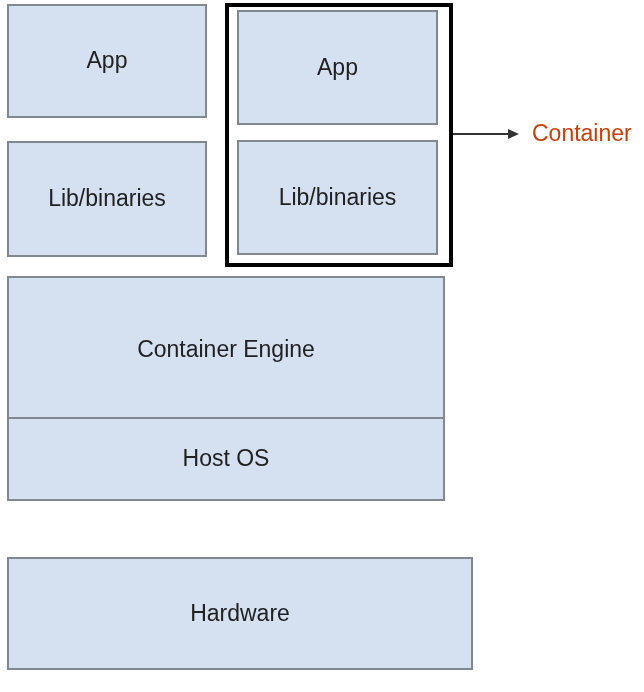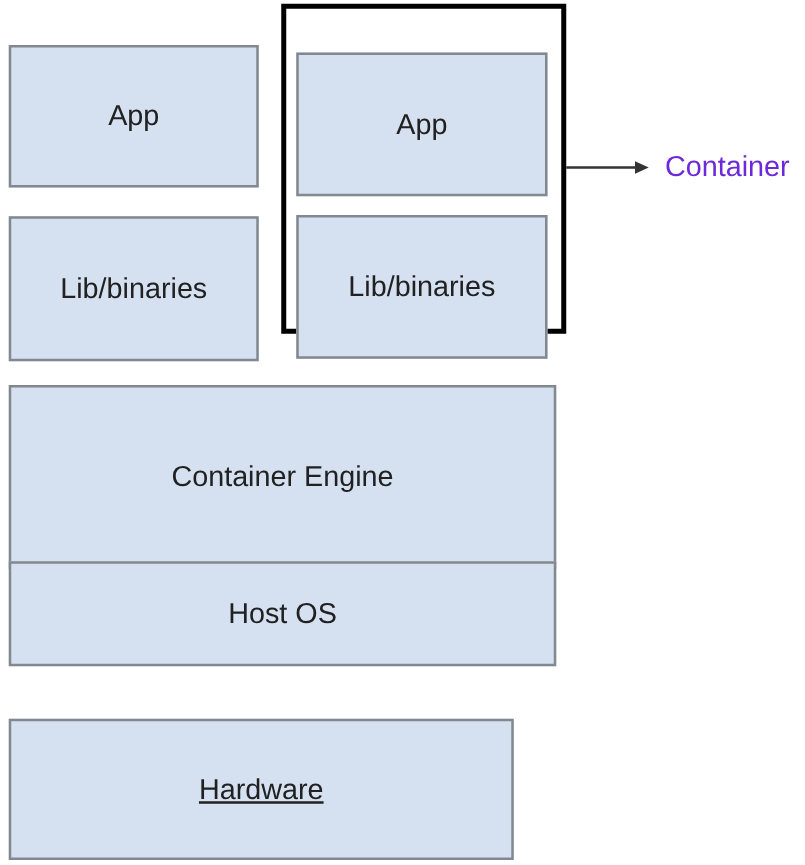--- a/index.html
+++ b/index.html
@@ -15,58 +15,57 @@
   .box {
     position: absolute;
     box-sizing: border-box;
     background: var(--box-fill, #d5e1f1);
     border: 2px solid var(--box-stroke, #828890);
     display: flex;
     align-items: center;
     justify-content: center;
     font-size: 23px;
     line-height: 1.2;
-    margin-top: 32px;
   }
   .box .label { white-space: nowrap; }
   .group-outline {
     position: absolute;
     box-sizing: border-box;
     border: 4px solid var(--group-stroke, #000000);
     background: transparent;
     left: 225px; top: 3px; width: 228px; height: 264px;
   }
   #box-app-left        { left: 7px;   top: 4px;   width: 200px; height: 114px; }
   #box-lib-left        { left: 7px;   top: 141px; width: 200px; height: 116px; }
   #box-app-right       { left: 237px; top: 10px;  width: 201px; height: 115px; }
   #box-lib-right       { left: 237px; top: 140px; width: 201px; height: 115px; }
   #box-container-engine{ left: 7px;   top: 276px; width: 438px; height: 147px; }
   #box-host-os         { left: 7px;   top: 417px; width: 438px; height: 84px; }
-  #box-hardware        { left: 7px;   top: 543px; width: 404px; height: 113px; text-decoration: underline; }
+  #box-hardware        { left: 7px;   top: 557px; width: 466px; height: 113px; }
   .arrow-line {
     position: absolute;
     left: 453px; top: 133px;
     width: 57px; height: 0;
     border-top: 2px solid var(--arrow-color, #333333);
   }
   .arrow-head {
     position: absolute;
     left: 508px; top: 129px;
     width: 0; height: 0;
     border-left: 11px solid var(--arrow-color, #333333);
     border-top: 5px solid transparent;
     border-bottom: 5px solid transparent;
   }
   .callout-label {
     position: absolute;
     left: 532px; top: 134px;
     transform: translateY(-52%);
     font-size: 23px;
     white-space: nowrap;
-    color: #6d28d9;
+    color: #c2410c;
   }
 </style>
 </head>
 <body>
 
 <div class="canvas">
 
   <div class="box" id="box-app-left">
     <span class="label">App</span>
   </div>

